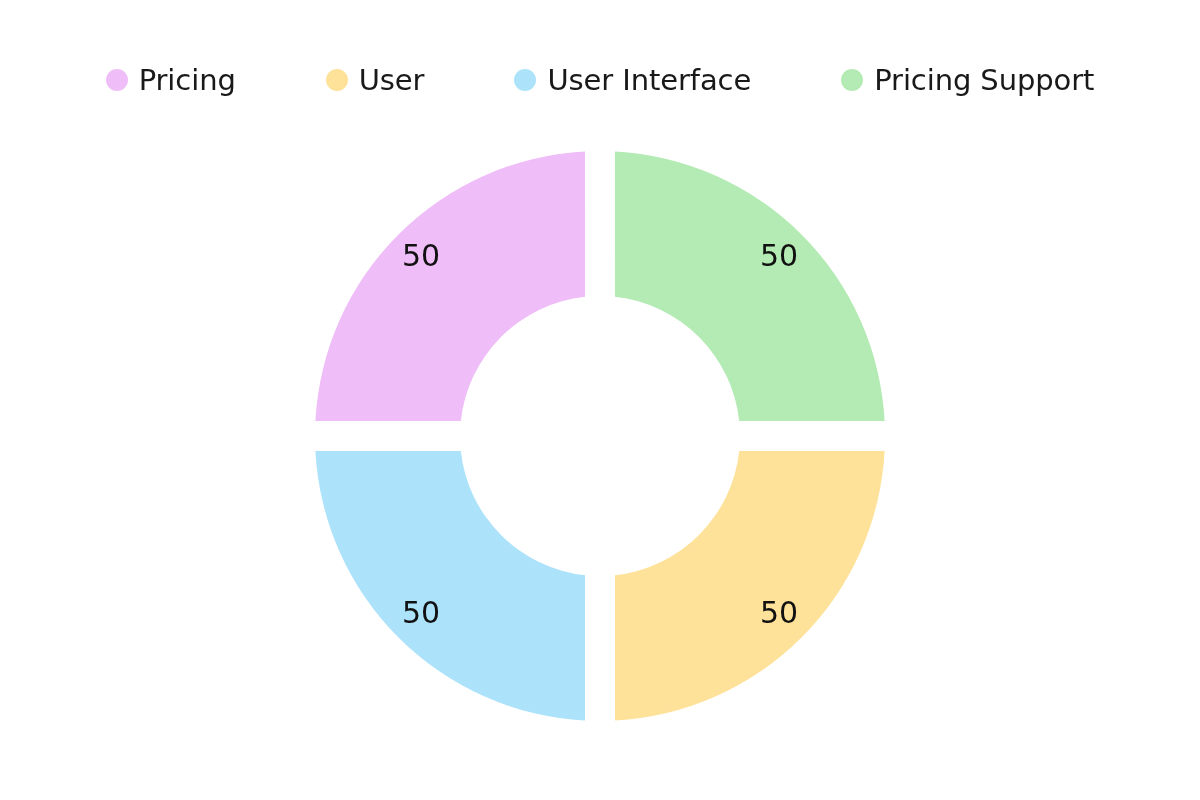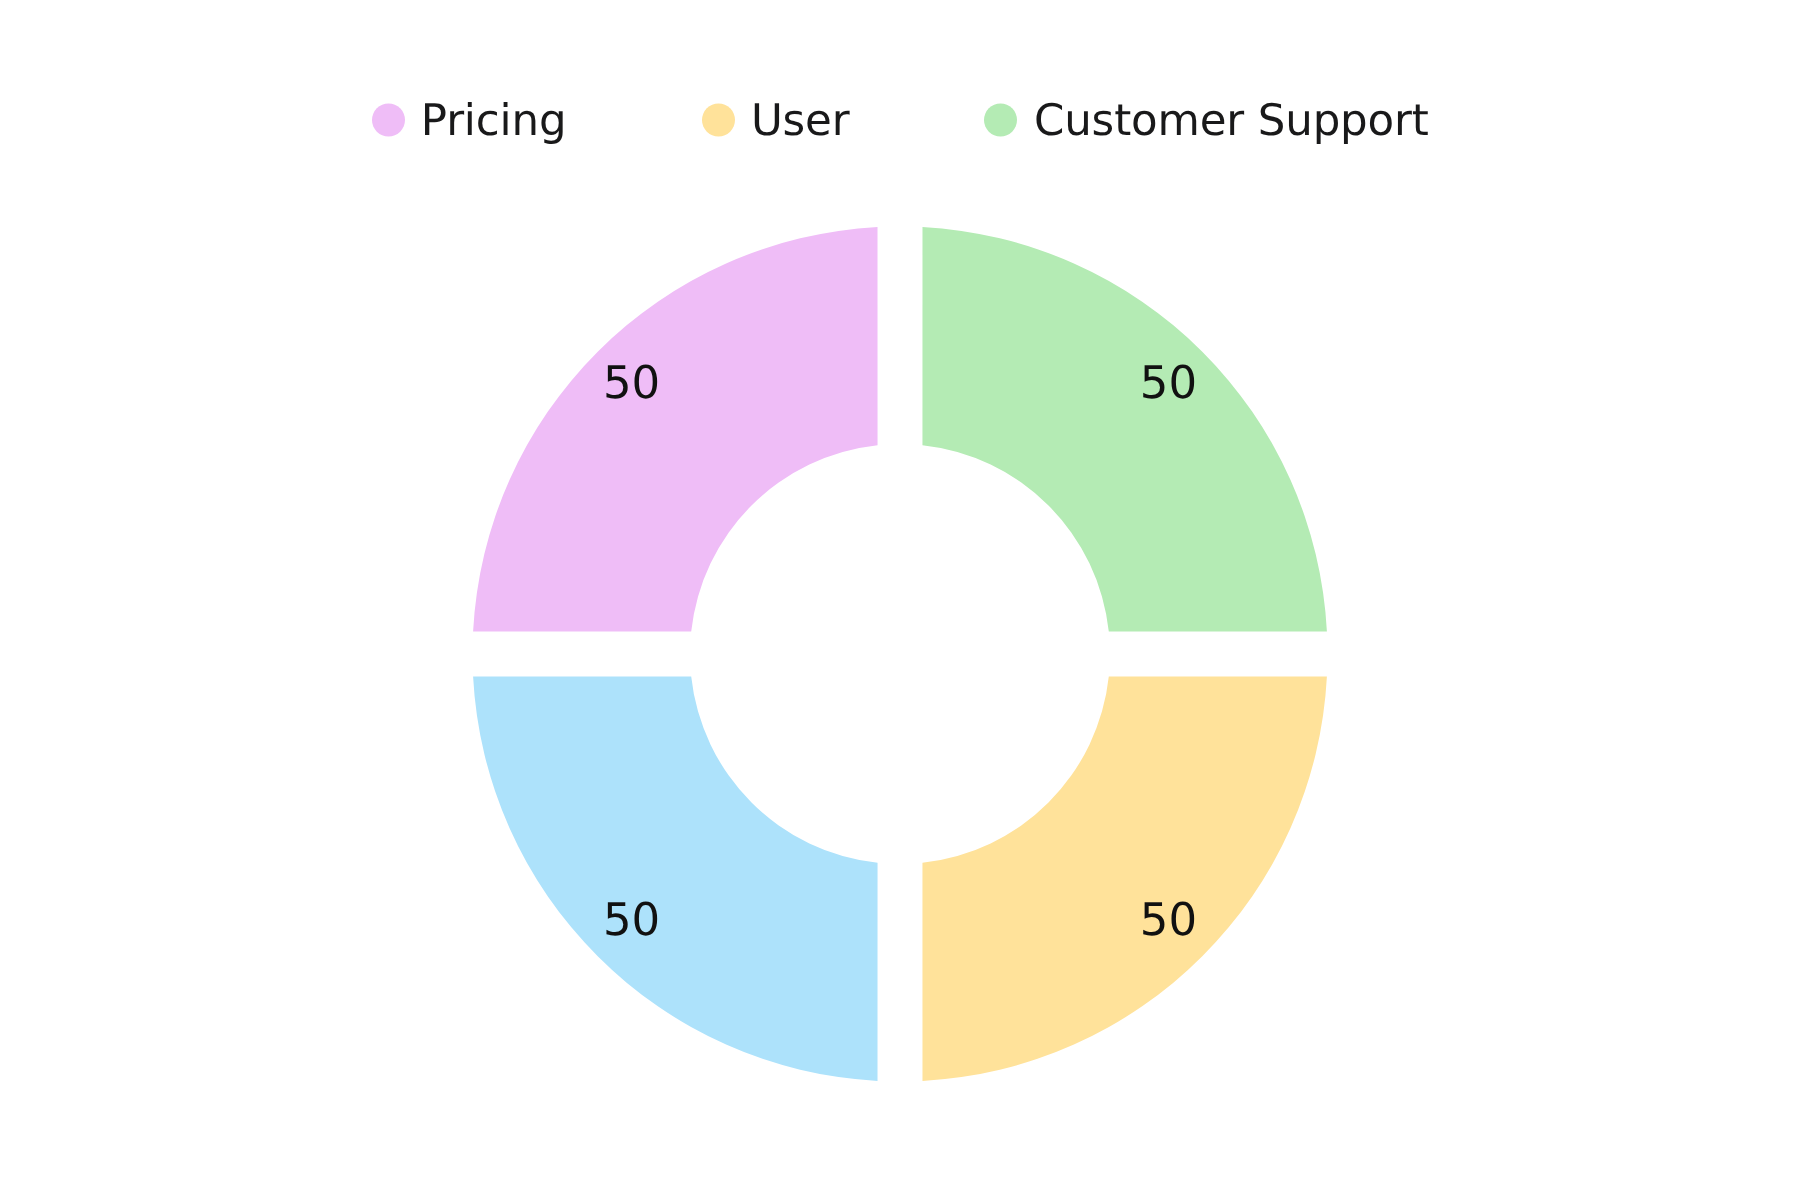--- a/index.html
+++ b/index.html
@@ -87,24 +87,28 @@
     <div class="legend-item">
       <span class="legend-dot" style="background:#efbdf7"></span>
       <span class="legend-label">Pricing</span>
     </div>
 
     <div class="legend-item">
       <span class="legend-dot" style="background:#ffe29a"></span>
       <span class="legend-label">User</span>
     </div>
 
+    <div class="legend-item">
+      <span class="legend-dot" style="background:#ade2fb"></span>
+      <span class="legend-label">User Interface</span>
+    </div>
 
     <div class="legend-item">
       <span class="legend-dot" style="background:#b4ebb4"></span>
-      <span class="legend-label">Customer Support</span>
+      <span class="legend-label">Pricing Support</span>
     </div>
 
   </div>
 
   <div id="donut-wrap">
     <svg id="donut-svg" width="1200" height="800" viewBox="0 0 1200 800">
       <g id="slices">
           <path d="M 315.39464572936396 421.00692424864945 A 285 285 0 0 1 585.0069242486492 151.39464572936396 L 585.0286825114649 296.80280299999754 A 140 140 0 0 0 460.80280299999754 421.028682511465 Z" fill="#efbdf7"></path>
           <path d="M 614.9930757513506 151.39464572936396 A 285 285 0 0 1 884.6053542706361 421.00692424864945 L 739.1971970000025 421.02868251146487 A 140 140 0 0 0 614.9713174885351 296.80280299999754 Z" fill="#b4ebb4"></path>
           <path d="M 884.6053542706361 450.99307575135055 A 285 285 0 0 1 614.9930757513506 720.6053542706361 L 614.9713174885351 575.1971970000025 A 140 140 0 0 0 739.1971970000025 450.97131748853513 Z" fill="#ffe29a"></path>

